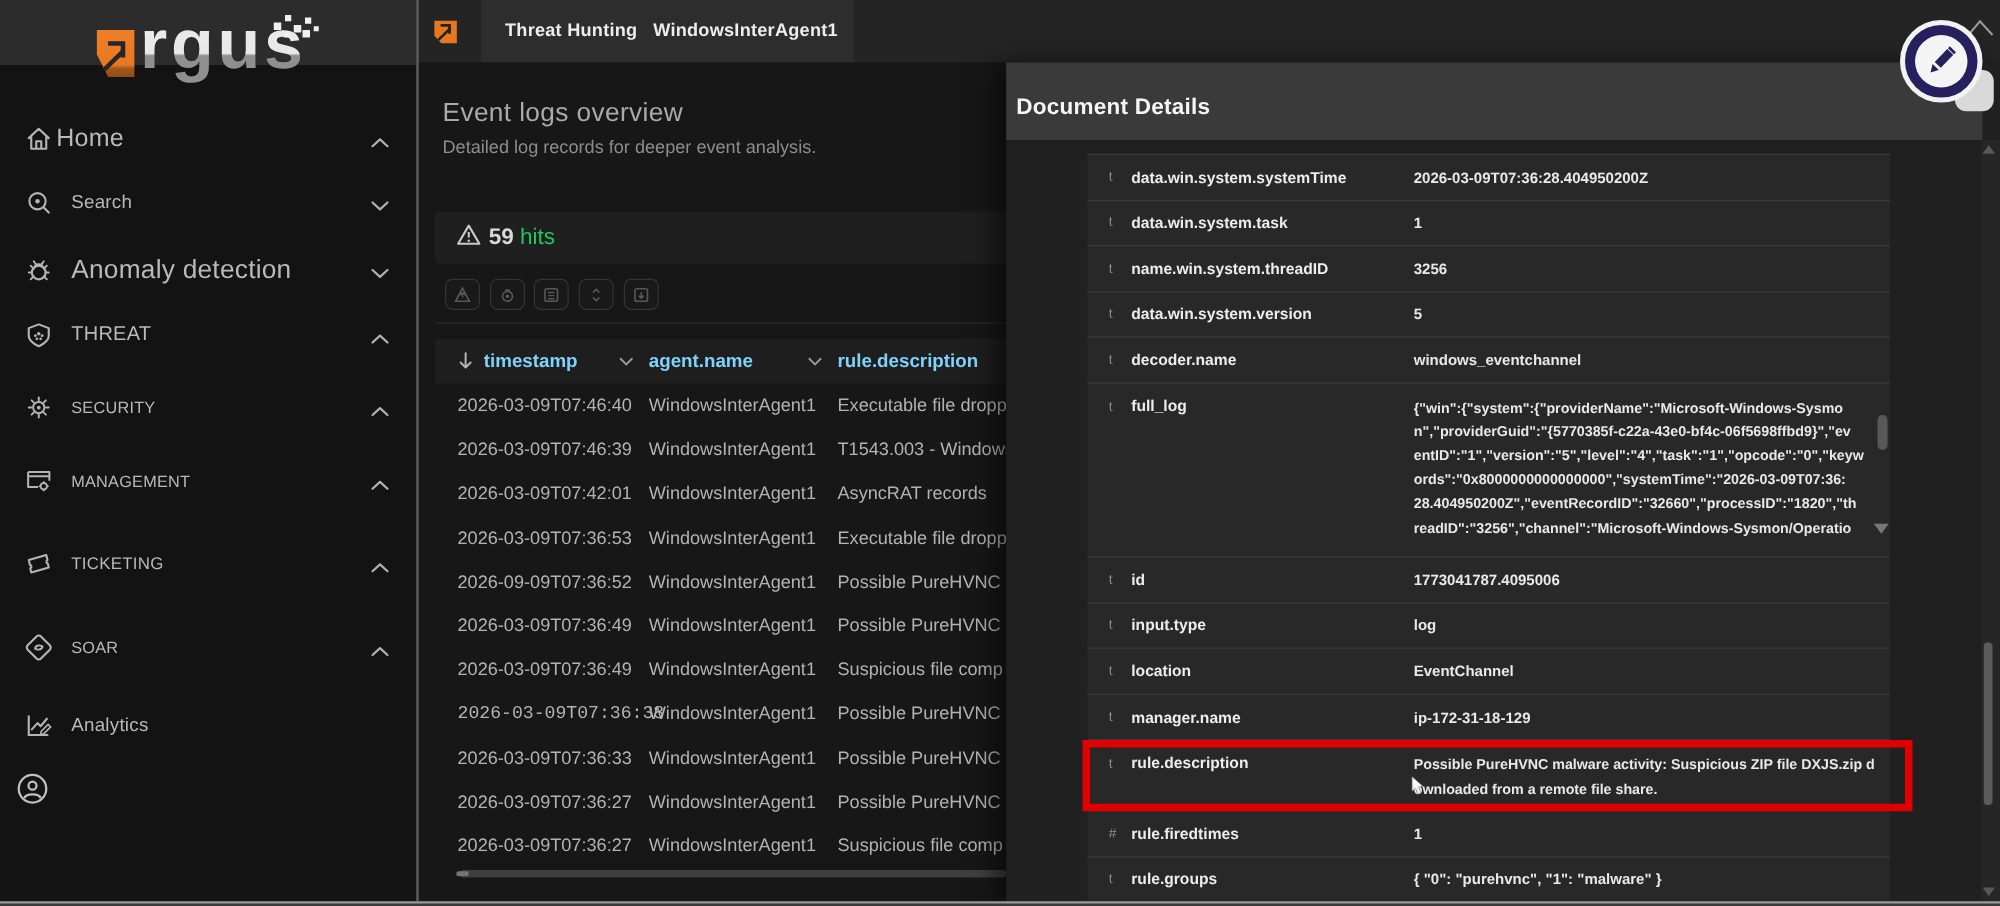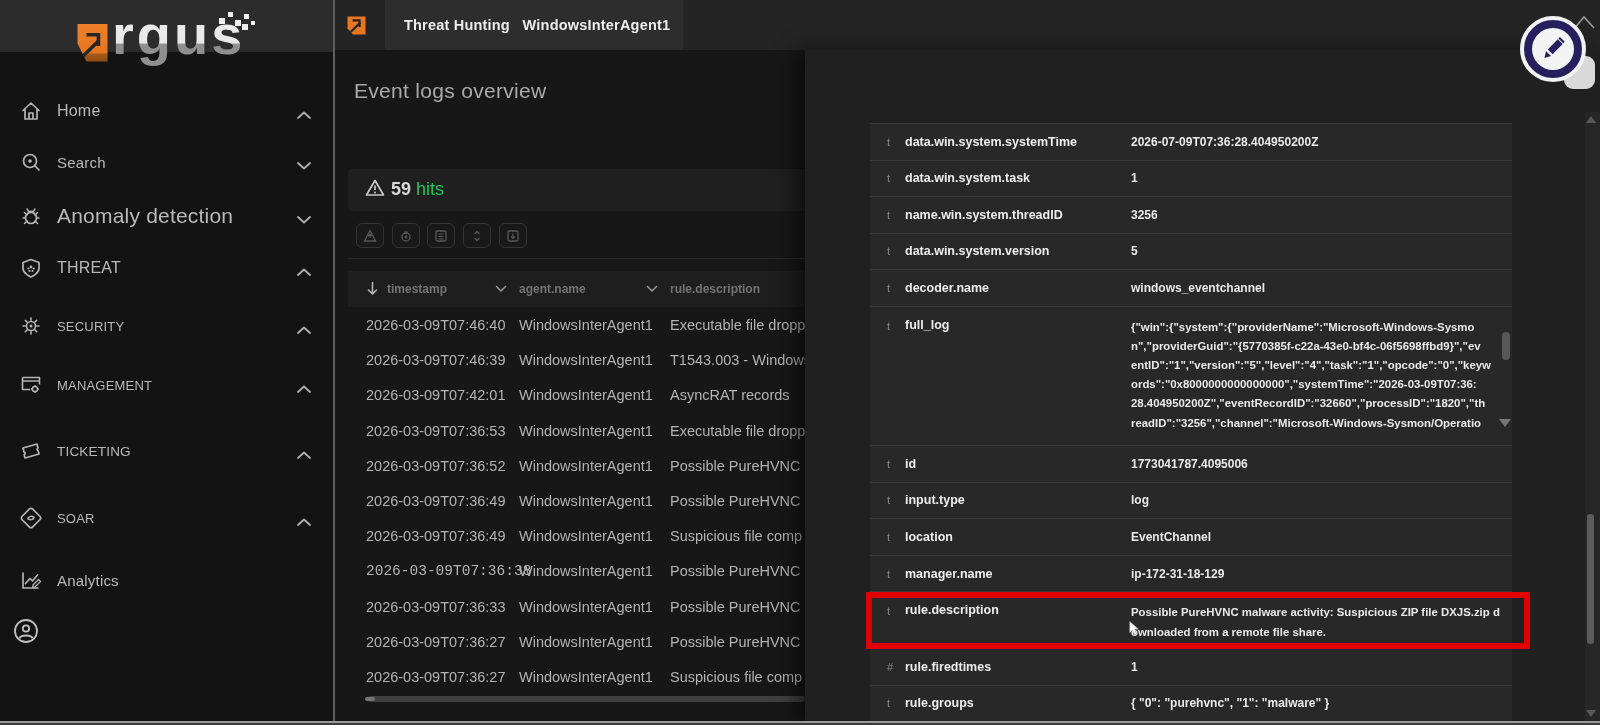--- a/index.html
+++ b/index.html
@@ -14,21 +14,21 @@
   #toptab{left:385px;top:0;width:298px;height:50px;background:#2d2d2d;}
   #tabtext{left:404px;top:0;height:50px;line-height:50px;color:#ededed;font-size:14.5px;font-weight:bold;letter-spacing:.2px;}
   #middle{left:335px;top:50px;width:470px;height:675px;background:#171717;overflow:hidden;}
   #h1{left:19px;top:29px;font-size:21px;color:#aaaaaa;letter-spacing:.3px;}
   #h2{left:19px;top:60px;font-size:14.5px;color:#8d8d8d;}
   #hitsbox{left:13px;top:119px;width:470px;height:42px;background:#1f1f1f;border-radius:4px;}
   #hitstext{left:56px;top:129px;font-size:18px;color:#d8d8d8;font-weight:bold;}
   #hitstext span{font-weight:normal;color:#22c55e;}
   .tbtn{position:absolute;top:173px;width:26px;height:23px;border:1.5px solid #343434;border-radius:6px;background:#191919;
         display:flex;align-items:center;justify-content:center;}
-  #thead{left:13px;top:221px;width:470px;height:36px;background:#1e1e1e;font-size:12px;font-weight:bold;color:#737373;}
+  #thead{left:13px;top:221px;width:470px;height:36px;background:#1e1e1e;font-size:15px;font-weight:bold;color:#7dd3fc;}
   #thead div{position:absolute;top:50%;transform:translateY(-50%);}
   .trow{position:absolute;left:13px;width:480px;height:35.2px;font-size:14.5px;color:#b3b3b3;}
   .trow div{position:absolute;top:50%;transform:translateY(-50%);white-space:nowrap;}
   #hscroll{left:33px;top:646px;width:437px;height:6px;background:#3f3f3f;border-radius:3px;}
   #panel{left:805px;top:50px;width:795px;height:675px;background:#202020;box-shadow:-10px 0 18px rgba(0,0,0,.5);}
   #panelhead{left:0;top:0;width:781px;height:62px;background:#3a3a3a;}
   #panelhead span{position:absolute;left:8px;top:36px;transform:translateY(-50%);
                   color:#f5f5f5;font-size:18px;font-weight:bold;letter-spacing:.2px;}
   .drow{position:absolute;left:65px;width:642px;background:#282828;border-top:1px solid #3a3a3a;box-sizing:border-box;}
   .dkey{position:absolute;left:35px;color:#ededed;font-size:12.5px;font-weight:bold;white-space:nowrap;}
@@ -81,21 +81,21 @@
         <rect x="171" y="6" width="5" height="5"></rect>
       <rect x="154" y="18" width="4" height="4"></rect>
         <rect x="169" y="16" width="6" height="6"></rect>
       <rect x="178" y="13" width="4" height="4"></rect>
     </g>
   </svg>
 </div>
 <div class="abs" style="left:20px;top:100px;width:22px;height:22px;"><svg width="22" height="22" viewBox="0 0 22 22">
       <path d="M3 10.5 L11 3 L19 10.5 M5 9 V19 H17 V9 M9 19 V13 H13 V19" fill="none" stroke="#b4b4b4" stroke-width="1.7" stroke-linecap="round" stroke-linejoin="round"></path>
     </svg></div>
-<div class="mi-label" style="left:57px;top:111px;transform:translateY(-50%);font-size:16px;">Home</div>
+<div class="mi-label" style="left:45px;top:111px;transform:translateY(-50%);font-size:20px;">Home</div>
 <div class="abs" style="left:296px;top:106px;"><svg width="16" height="10" viewBox="0 0 16 10">
       <path d="M2 8 L8 2.5 L14 8" fill="none" stroke="#b0b0b0" stroke-width="1.8" stroke-linecap="round" stroke-linejoin="round"></path>
     </svg></div>
 <div class="abs" style="left:20px;top:151px;width:22px;height:22px;"><svg width="22" height="22" viewBox="0 0 22 22">
       <circle cx="10" cy="10" r="6.5" fill="none" stroke="#b4b4b4" stroke-width="1.7"></circle>
       <circle cx="10" cy="10" r="1.8" fill="#b4b4b4"></circle>
       <path d="M15 15 L19 19" stroke="#b4b4b4" stroke-width="1.7" stroke-linecap="round"></path>
     </svg></div>
 <div class="mi-label" style="left:57px;top:162px;transform:translateY(-50%);font-size:15px;">Search</div>
 <div class="abs" style="left:296px;top:157px;"><svg width="16" height="10" viewBox="0 0 16 10">
@@ -190,20 +190,21 @@
       </clipPath>
  <path d="M2.5 1.5 H20.5 V19.5 H8 L2.5 13.5 Z" fill="#e87722"></path>
  <g stroke="#242424" stroke-width="2.2" fill="none" clip-path="url(#mclip)">
   <path d="M4 18.5 L15.5 7.5"></path>
   <path d="M7.5 5.3 H15.7 M14.6 4.3 V12"></path>
  </g>
 </svg></div>
 <div class="abs" id="tabtext">Threat Hunting&nbsp;&nbsp;&nbsp;WindowsInterAgent1</div>
 <div class="abs" id="middle">
   <div class="abs" id="h1">Event logs overview</div>
+  <div class="abs" id="h2">Detailed log records for deeper event analysis.</div>
   <div class="abs" id="hitsbox"></div>
   <div class="abs" style="left:13px;top:208px;width:470px;height:1px;background:#2a2a2a;"></div>
   <div class="abs" style="left:30px;top:128px;width:20px;height:20px;">
   <svg width="20" height="20" viewBox="0 0 20 20">
         <path d="M10 2.5 L18.5 17 H1.5 Z" fill="none" stroke="#c9c9c9" stroke-width="1.7" stroke-linejoin="round"></path>
         <path d="M10 7.5 V12" stroke="#c9c9c9" stroke-width="1.7"></path>
         <circle cx="10" cy="14.5" r="1" fill="#c9c9c9"></circle>
       </svg></div>
   <div class="abs" id="hitstext">59 <span>hits</span></div>
   <div class="tbtn" style="left:21px;">
@@ -264,21 +265,21 @@
       <div style="left:18px;">2026-03-09T07:42:01</div>
       <div style="left:171px;">WindowsInterAgent1</div>
       <div style="left:322px;">AsyncRAT records</div>
     </div>
   <div class="trow" style="top:363.1px;">
       <div style="left:18px;">2026-03-09T07:36:53</div>
       <div style="left:171px;">WindowsInterAgent1</div>
       <div style="left:322px;">Executable file dropped</div>
     </div>
   <div class="trow" style="top:398.3px;">
-      <div style="left:18px;">2026-03-09T07:36:52</div>
+      <div style="left:18px;">2026-09-09T07:36:52</div>
       <div style="left:171px;">WindowsInterAgent1</div>
       <div style="left:322px;">Possible PureHVNC</div>
     </div>
   <div class="trow" style="top:433.5px;">
       <div style="left:18px;">2026-03-09T07:36:49</div>
       <div style="left:171px;">WindowsInterAgent1</div>
       <div style="left:322px;">Possible PureHVNC</div>
     </div>
   <div class="trow" style="top:468.70000000000005px;">
       <div style="left:18px;">2026-03-09T07:36:49</div>
@@ -302,24 +303,27 @@
     </div>
   <div class="trow" style="top:609.5px;">
       <div style="left:18px;">2026-03-09T07:36:27</div>
       <div style="left:171px;">WindowsInterAgent1</div>
       <div style="left:322px;">Suspicious file comp</div>
     </div>
   <div class="abs" id="hscroll"></div>
   <div class="abs" style="left:30px;top:647px;width:10px;height:4px;background:#757575;border-radius:2px;"></div>
 </div>
 <div class="abs" id="panel">
+  <div class="abs" id="panelhead">
+      <span>Document Details</span>
+    </div>
   <div class="drow" style="top:73px;height:36.5px;">
     <div class="dico vc">t</div>
     <div class="dkey vc">data.win.system.systemTime</div>
-    <div class="dval vc">2026-07-09T07:36:28.404950200Z</div>
+    <div class="dval vc">2026-03-09T07:36:28.404950200Z</div>
   </div>
   <div class="drow" style="top:109.5px;height:36.5px;">
     <div class="dico vc">t</div>
     <div class="dkey vc">data.win.system.task</div>
     <div class="dval vc">1</div>
   </div>
   <div class="drow" style="top:146px;height:36.5px;">
     <div class="dico vc">t</div>
     <div class="dkey vc">name.win.system.threadID</div>
     <div class="dval vc">3256</div>

